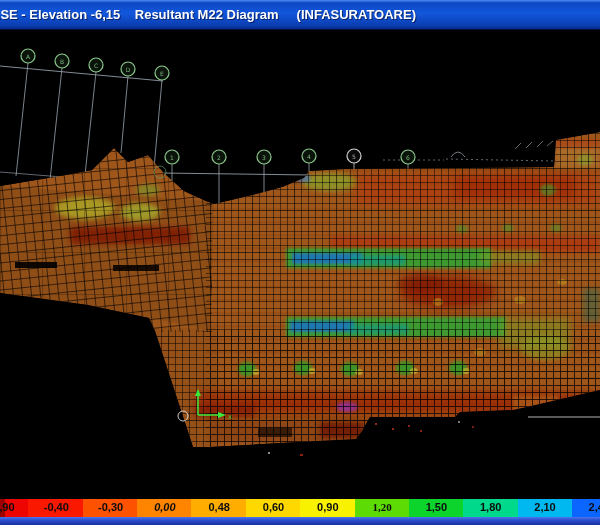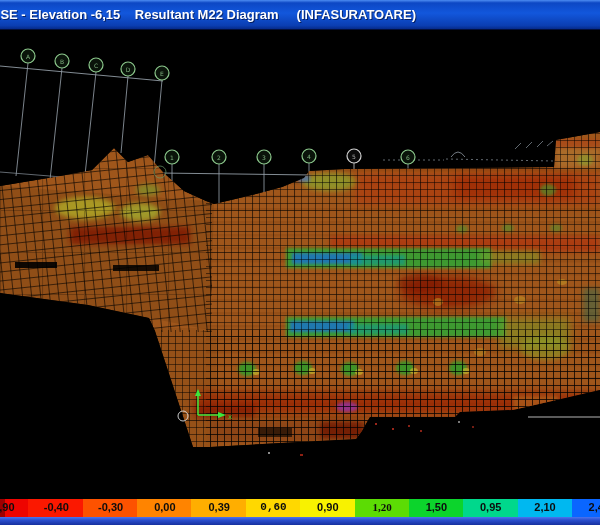--- a/index.html
+++ b/index.html
@@ -193,23 +193,23 @@
     <div class="seg" style="left: 246px; width: 54px; background: rgb(255, 216, 0);"></div>
     <div class="seg" style="left: 300px; width: 55px; background: rgb(248, 242, 0);"></div>
     <div class="seg" style="left: 355px; width: 54px; background: rgb(92, 220, 4);"></div>
     <div class="seg" style="left: 409px; width: 54px; background: rgb(12, 212, 44);"></div>
     <div class="seg" style="left: 463px; width: 55px; background: rgb(0, 216, 140);"></div>
     <div class="seg" style="left: 518px; width: 54px; background: rgb(0, 184, 240);"></div>
     <div class="seg" style="left: 572px; width: 28px; background: rgb(10, 102, 255);"></div>
     <span class="lbl" style="left: 2px;">-0,90</span>
     <span class="lbl" style="left: 56.3px;">-0,40</span>
     <span class="lbl" style="left: 110.6px; text-align: right;">-0,30</span>
-    <span class="lbl" style="left: 164.9px;">0,00</span>
-    <span class="lbl" style="left: 219.2px;">0,39</span>
-    <span class="lbl" style="left: 273.5px; font-family: Liberation Mono, monospace;">0,60</span>
+    <span class="lbl" style="left: 164.9px; font-style: italic;">0,00</span>
+    <span class="lbl" style="left: 219.2px;">0,48</span>
+    <span class="lbl" style="left: 273.5px;">0,60</span>
     <span class="lbl" style="left: 327.8px;">0,90</span>
     <span class="lbl" style="left: 382.1px; font-family: Liberation Serif, serif;">1,20</span>
     <span class="lbl" style="left: 436.4px;">1,50</span>
-    <span class="lbl" style="left: 490.7px;">0,95</span>
+    <span class="lbl" style="left: 490.7px;">1,80</span>
     <span class="lbl" style="left: 545px;">2,10</span>
     <span class="lbl" style="left: 599.3px;">2,40</span>
   </div>
 <div class="bottomstrip"></div>
 
 </body></html>

